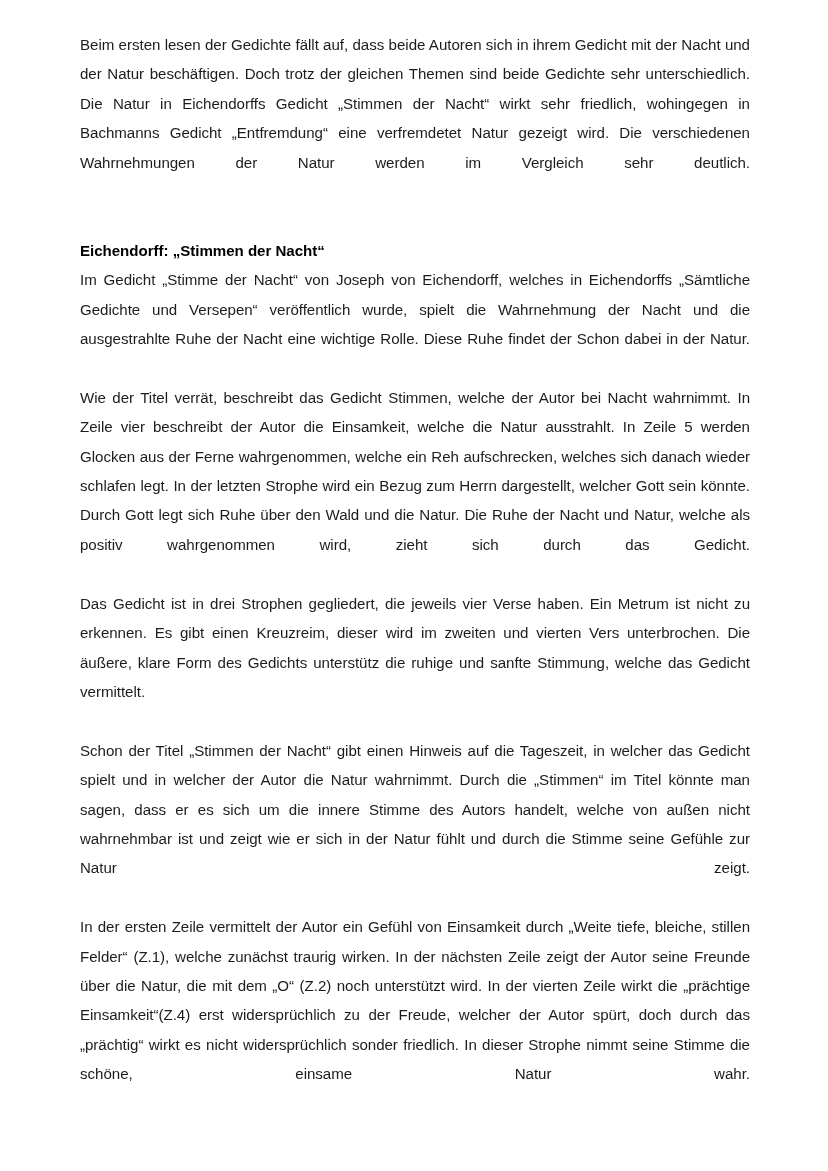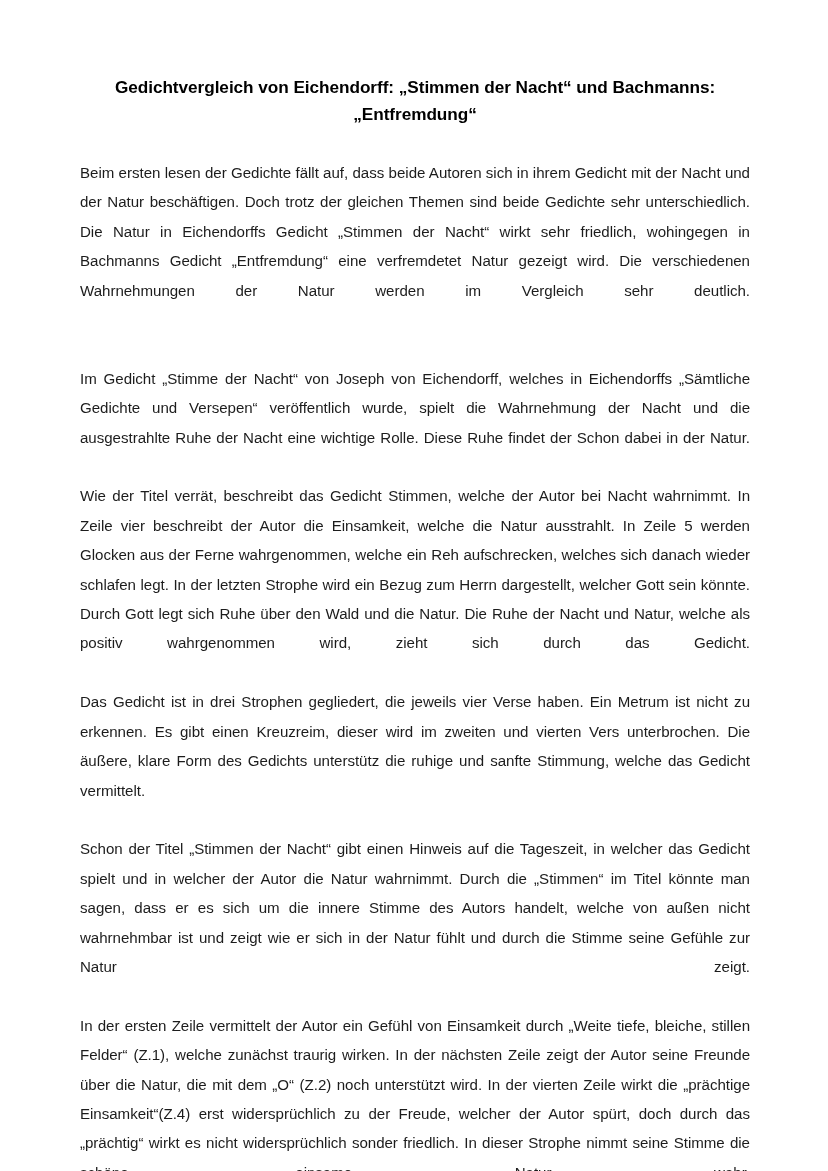--- a/index.html
+++ b/index.html
@@ -69,26 +69,26 @@
     display: inline-block;
     width: 100%;
   }
 </style>
 </head>
 <body>
 
 <div class="page">
   <div class="content">
 
-    <h1 class="doc-title">Gedichtvergleich von Eichendorff: „Stimmen der Nacht“ und Bachmanns: „Entfremdung“</h1>
 
     <div class="body-block">
 
       <p class="para spaced-after">Beim ersten lesen der Gedichte fällt auf, dass beide Autoren sich in ihrem Gedicht mit der Nacht und der Natur beschäftigen. Doch trotz der gleichen Themen sind beide Gedichte sehr unterschiedlich. Die Natur in Eichendorffs Gedicht „Stimmen der Nacht“ wirkt sehr friedlich, wohingegen in Bachmanns Gedicht „Entfremdung“ eine verfremdetet Natur gezeigt wird. Die verschiedenen Wahrnehmungen der Natur werden im Vergleich sehr deutlich.</p>
 
+      <h2 class="section-heading">Eichendorff: „Stimmen der Nacht“</h2>
 
       <p class="para">Im Gedicht „Stimme der Nacht“ von Joseph von Eichendorff, welches in Eichendorffs „Sämtliche Gedichte und Versepen“ veröffentlich wurde, spielt die Wahrnehmung der Nacht und die ausgestrahlte Ruhe der Nacht eine wichtige Rolle. Diese Ruhe findet der Schon dabei in der Natur.</p>
 
       <p class="para">Wie der Titel verrät, beschreibt das Gedicht Stimmen, welche der Autor bei Nacht wahrnimmt. In Zeile vier beschreibt der Autor die Einsamkeit, welche die Natur ausstrahlt. In Zeile 5 werden Glocken aus der Ferne wahrgenommen, welche ein Reh aufschrecken, welches sich danach wieder schlafen legt. In der letzten Strophe wird ein Bezug zum Herrn dargestellt, welcher Gott sein könnte. Durch Gott legt sich Ruhe über den Wald und die Natur. Die Ruhe der Nacht und Natur, welche als positiv wahrgenommen wird, zieht sich durch das Gedicht.</p>
 
       <p class="para">Das Gedicht ist in drei Strophen gegliedert, die jeweils vier Verse haben. Ein Metrum ist nicht zu erkennen. Es gibt einen Kreuzreim, dieser wird im zweiten und vierten Vers unterbrochen. Die äußere, klare Form des Gedichts unterstütz die ruhige und sanfte Stimmung, welche das Gedicht vermittelt.</p>
 
       <p class="para">Schon der Titel „Stimmen der Nacht“ gibt einen Hinweis auf die Tageszeit, in welcher das Gedicht spielt und in welcher der Autor die Natur wahrnimmt. Durch die „Stimmen“ im Titel könnte man sagen, dass er es sich um die innere Stimme des Autors handelt, welche von außen nicht wahrnehmbar ist und zeigt wie er sich in der Natur fühlt und durch die Stimme seine Gefühle zur Natur zeigt.</p>
 
       <p class="para">In der ersten Zeile vermittelt der Autor ein Gefühl von Einsamkeit durch „Weite tiefe, bleiche, stillen Felder“ (Z.1), welche zunächst traurig wirken. In der nächsten Zeile zeigt der Autor seine Freunde  über die Natur, die mit dem „O“ (Z.2) noch unterstützt wird. In der vierten Zeile wirkt die „prächtige Einsamkeit“(Z.4) erst widersprüchlich zu der Freude, welcher der Autor spürt, doch durch das „prächtig“ wirkt es nicht widersprüchlich sonder friedlich. In dieser Strophe nimmt seine Stimme die schöne, einsame Natur wahr.</p>

